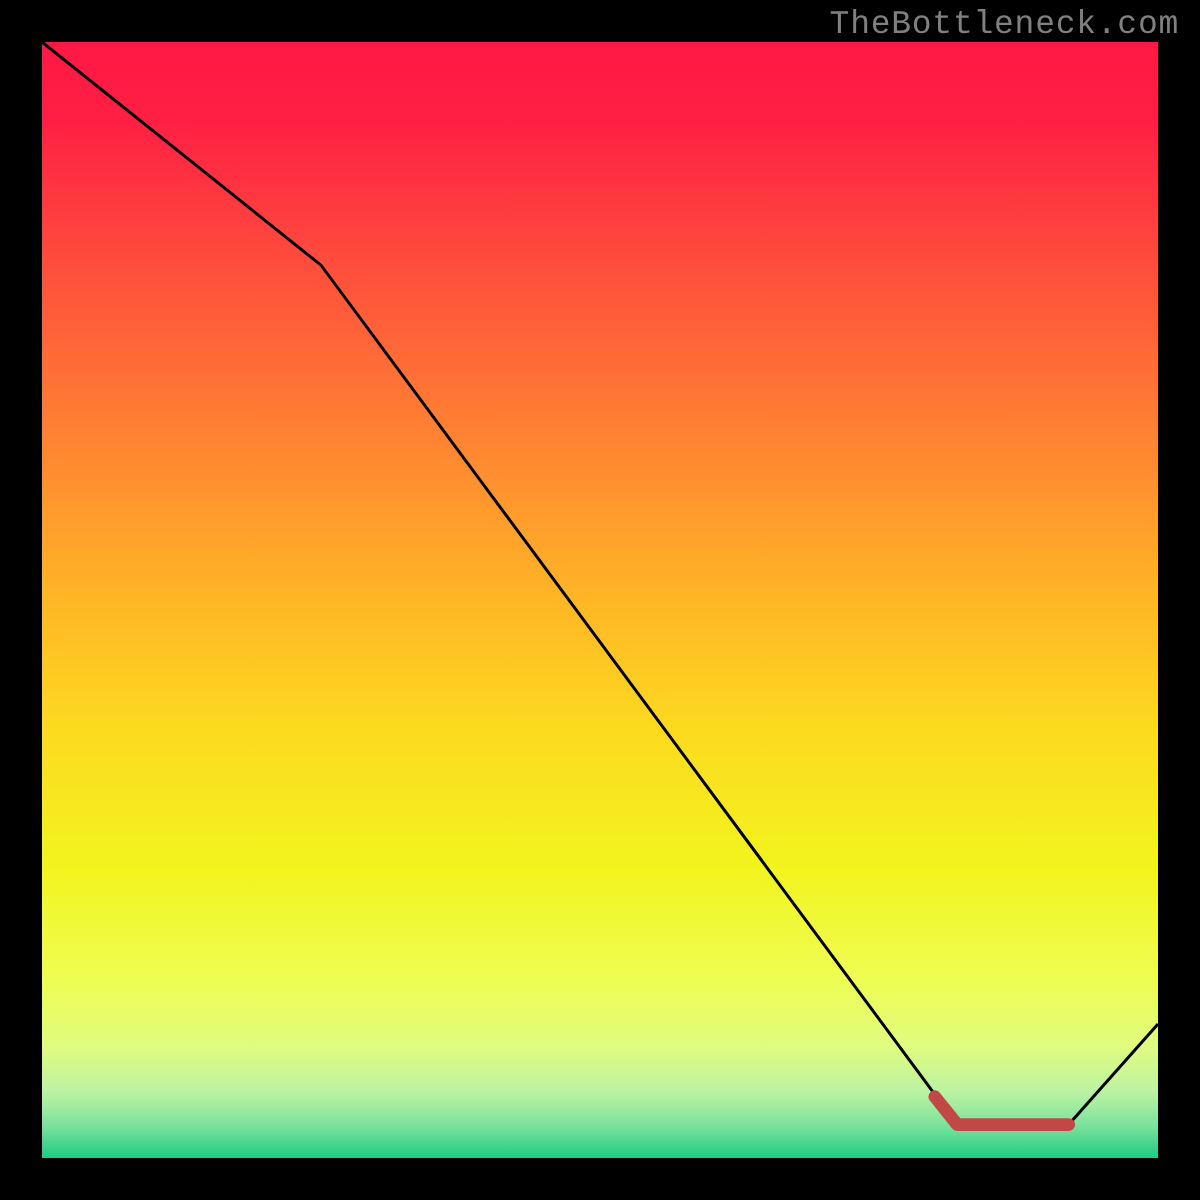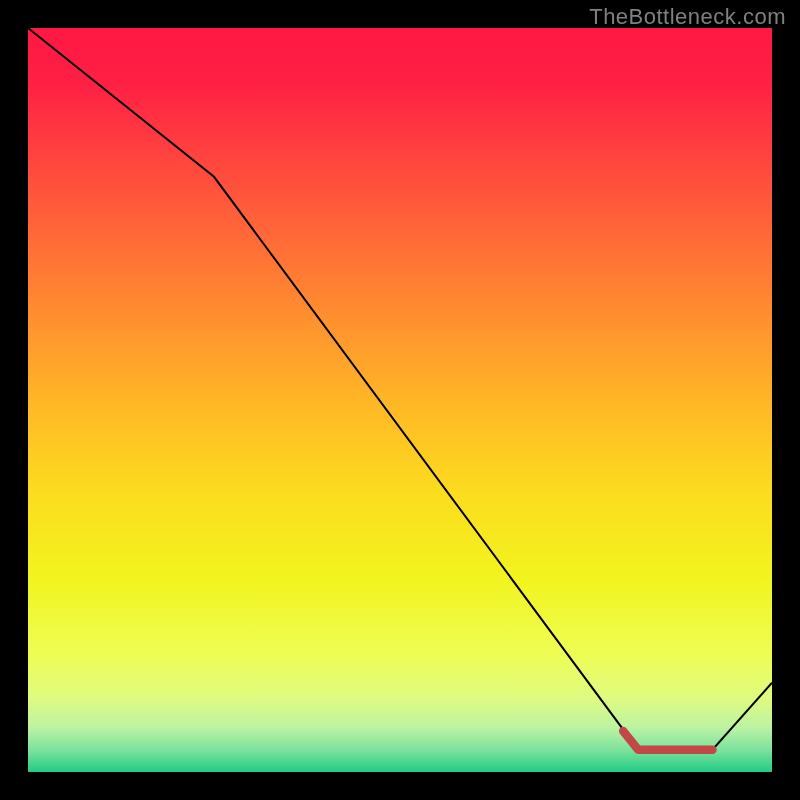--- a/index.html
+++ b/index.html
@@ -13,21 +13,21 @@
   .frame {
     position: relative;
     width: 800px;
     height: 800px;
     background: #000;
   }
   .watermark {
     position: absolute;
     top: 4px;
     right: 14px;
-    font-family: Liberation Sans, sans-serif;
+    font-family: Liberation Mono, monospace;
     font-size: 22px;
     color: #808080;
     letter-spacing: 0.5px;
     user-select: none;
   }
   .plot-area {
     position: absolute;
     left: 28px;
     top: 28px;
     width: 744px;

